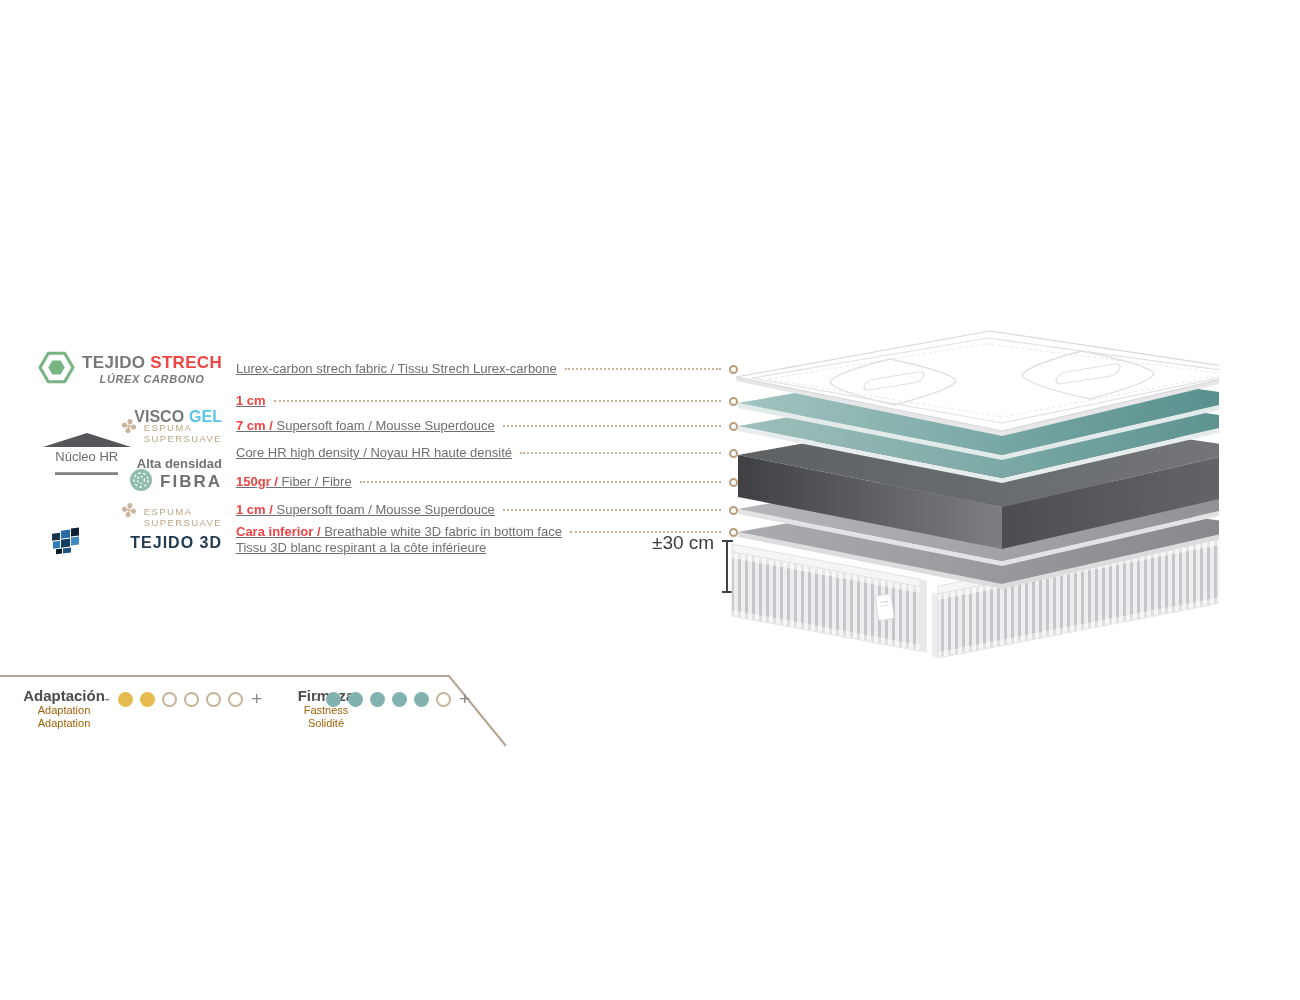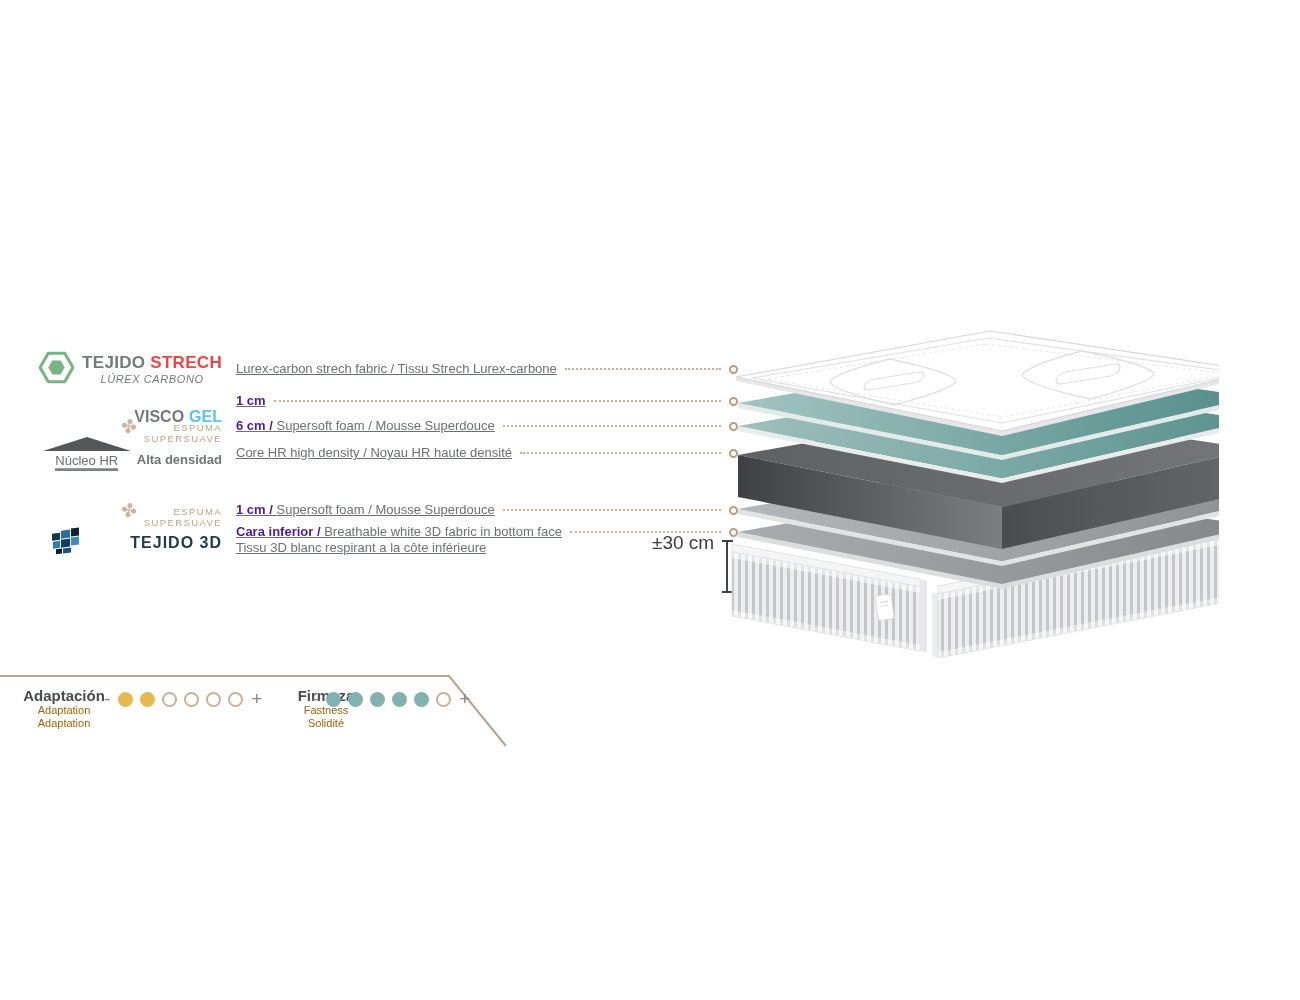--- a/index.html
+++ b/index.html
@@ -3,35 +3,35 @@
 <meta charset="utf-8">
 <style>
   html,body{margin:0;padding:0;background:#ffffff;}
   body{width:1300px;height:1000px;font-family:"Liberation Sans",sans-serif;}
   .stage{position:relative;width:1219px;height:1000px;overflow:hidden;background:#fff;}
 
   
   .row{position:absolute;left:80px;width:658px;display:flex;align-items:center;}
   .row-label{width:142px;margin-right:14px;display:flex;justify-content:flex-end;align-items:center;gap:7px;flex-shrink:0;}
   .desc{font-size:13px;color:#6e6f72;line-height:16px;white-space:nowrap;text-decoration:underline;}
-  .desc b{color:#4c1d95;}
+  .desc b{color:#ef4444;}
   .leader{flex:1;border-bottom:2px dotted #c8b197;height:0;margin:0 8px;align-self:center;min-width:20px;}
   .ring{width:9px;height:9px;border:2px solid #b89e7d;border-radius:50%;background:#fff;box-sizing:border-box;flex-shrink:0;align-self:center;}
 
   .lbl-col{display:flex;flex-direction:column;align-items:flex-start;}
   .brand-line{display:flex;gap:5px;font-weight:bold;font-size:17px;letter-spacing:.3px;}
   .c-gray{color:#77787b;} .c-green{color:#ef4444;} .c-blue{color:#59c3e8;}
-  .brand-sub{font-size:11px;font-weight:normal;font-style:italic;color:#77787b;letter-spacing:.6px;align-self:center;}
+  .brand-sub{font-size:11px;font-weight:bold;font-style:italic;color:#77787b;letter-spacing:.6px;align-self:center;}
   .visco-line{display:flex;gap:5px;font-weight:bold;font-size:16px;margin-top:31px;}
-  .espuma-col{display:flex;flex-direction:column;align-items:flex-end;font-size:9.5px;letter-spacing:1.4px;color:#bba684;line-height:11px;margin-top:14px;}
+  .espuma-col{display:flex;flex-direction:column;align-items:flex-start;font-size:9.5px;letter-spacing:1.4px;color:#bba684;line-height:11px;margin-top:14px;}
   .espuma-glyph{font-size:19px;color:#cbb69d;transform:rotate(12deg);line-height:19px;}
   .nucleo-wrap{display:flex;align-items:flex-end;gap:6px;}
   .nucleo-col{display:flex;flex-direction:column;align-items:center;}
   .roof{width:0;height:0;border-left:44px solid transparent;border-right:44px solid transparent;border-bottom:14px solid #55565a;margin-bottom:2px;}
-  .nucleo-txt{font-size:13px;color:#6b6c6f;border-bottom:1px solid #9b9c9e;padding-bottom:0;box-shadow:0 2px 0 #818285;}
+  .nucleo-txt{font-size:13px;color:#6b6c6f;border-bottom:1px solid #9b9c9e;padding-bottom:8px;box-shadow:0 2px 0 #818285;}
   .alta-txt{font-size:13px;font-weight:bold;color:#717275;padding-bottom:2px;white-space:nowrap;}
   .fibra-txt{font-size:17px;font-weight:bold;letter-spacing:2px;color:#707174;}
   .t3d-txt{font-size:16px;font-weight:bold;letter-spacing:1px;color:#223a52;white-space:nowrap;}
   .desc-2line{display:flex;flex-direction:column;}
   .row7{align-items:flex-start;}
   .row7 .leader,.row7 .ring{margin-top:7px;align-self:flex-start;}
   .row7 .ring{margin-top:4px;}
 
   
   .measure-text{position:absolute;left:652px;top:532px;width:70px;text-align:left;font-size:19px;color:#3c3d3f;}
@@ -92,40 +92,55 @@
   </div>
 
   <div class="row" style="top:411px;height:30px;">
     <div class="row-label">
       <span class="espuma-glyph">✤</span>
       <div class="espuma-col">
         <span>ESPUMA</span>
         <span>SUPERSUAVE</span>
       </div>
     </div>
-    <span class="desc"><b>6 cm /</b> <span>Supersoft foam / Mousse Superdouce</span></span>
+    <span class="desc"><b>7 cm /</b> <span>Supersoft foam / Mousse Superdouce</span></span>
     <span class="leader"></span>
     <span class="ring"></span>
   </div>
 
   <div class="row" style="top:437px;height:32px;">
     <div class="row-label">
       <div class="nucleo-wrap">
         <div class="nucleo-col">
           <span class="roof"></span>
           <span class="nucleo-txt">Núcleo HR</span>
         </div>
         <span class="alta-txt">Alta densidad</span>
       </div>
     </div>
     <span class="desc">Core HR high density / Noyau HR haute densité</span>
     <span class="leader"></span>
     <span class="ring"></span>
   </div>
 
+  <div class="row" style="top:468px;height:28px;">
+    <div class="row-label">
+      <span>
+        <svg width="24" height="24" viewBox="0 0 24 24">
+          <circle cx="12" cy="12" r="11" fill="#8fbcab"></circle>
+          <circle cx="12" cy="12" r="7" fill="none" stroke="#ffffff" stroke-width="1.3" stroke-dasharray="2.5 2.5"></circle>
+          <circle cx="12" cy="12" r="3.5" fill="none" stroke="#ffffff" stroke-width="1.3" stroke-dasharray="2 2"></circle>
+        </svg>
+      </span>
+      <span class="fibra-txt">FIBRA</span>
+    </div>
+    <span class="desc"><b>150gr /</b> <span>Fiber / Fibre</span></span>
+    <span class="leader"></span>
+    <span class="ring"></span>
+  </div>
 
   <div class="row" style="top:495px;height:30px;">
     <div class="row-label">
       <span class="espuma-glyph">✤</span>
       <div class="espuma-col">
         <span>ESPUMA</span>
         <span>SUPERSUAVE</span>
       </div>
     </div>
     <span class="desc"><b>1 cm /</b> <span>Supersoft foam / Mousse Superdouce</span></span>

